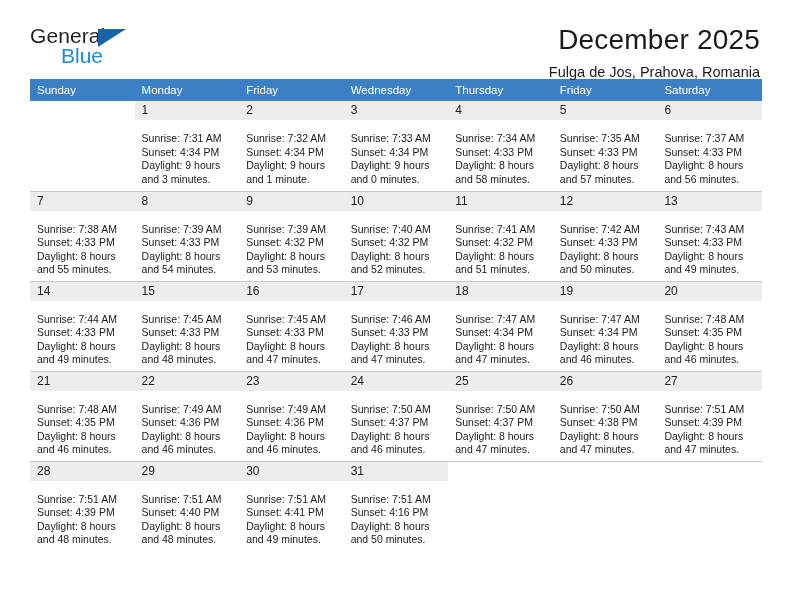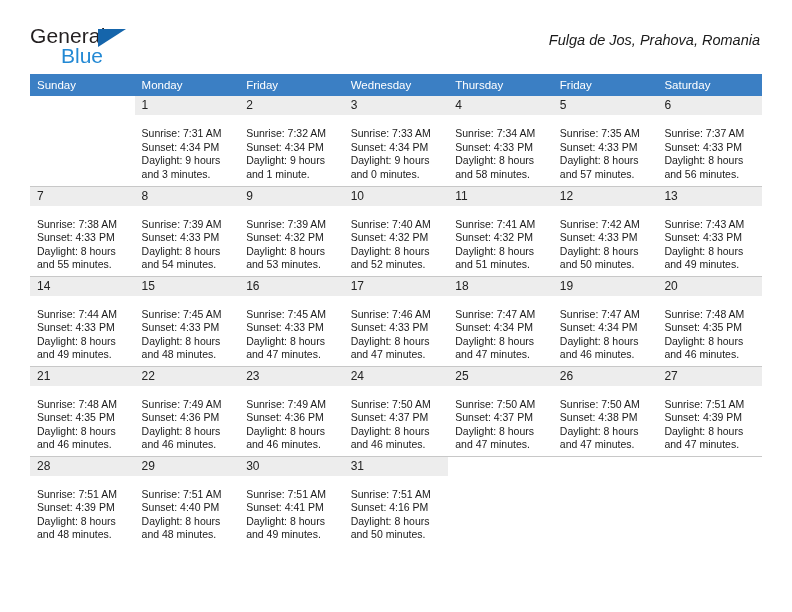--- a/index.html
+++ b/index.html
@@ -73,28 +73,28 @@
     font-weight: normal;
     color: #1a1a1a;
     line-height: 32px;
     letter-spacing: 0.2px;
   }
   .cal-subtitle {
     font-size: 14.5px;
     color: #1a1a1a;
     line-height: 20px;
     margin-top: 6px;
-    font-style: italic;
   }
 
   
   .calendar {
     width: 732px;
     border-collapse: collapse;
     table-layout: fixed;
+    margin-top: 5px;
   }
   .calendar th {
     background: #3b7fc4;
     color: #ffffff;
     font-size: 11.5px;
     font-weight: normal;
     text-align: left;
     padding: 5px 0 5px 7px;
     height: 19px;
     box-sizing: border-box;
@@ -135,20 +135,21 @@
 
 <div class="page">
 
   <div class="header">
     <div class="logo">
       <span class="logo-general">General</span>
       <span class="logo-tri"></span>
       <span class="logo-blue">Blue</span>
     </div>
     <div class="title-block">
+      <div class="cal-title">December 2025</div>
       <div class="cal-subtitle">Fulga de Jos, Prahova, Romania</div>
     </div>
   </div>
 
   <table class="calendar">
     <thead>
       <tr>
         <th>Sunday</th>
         <th>Monday</th>
         <th>Friday</th>

